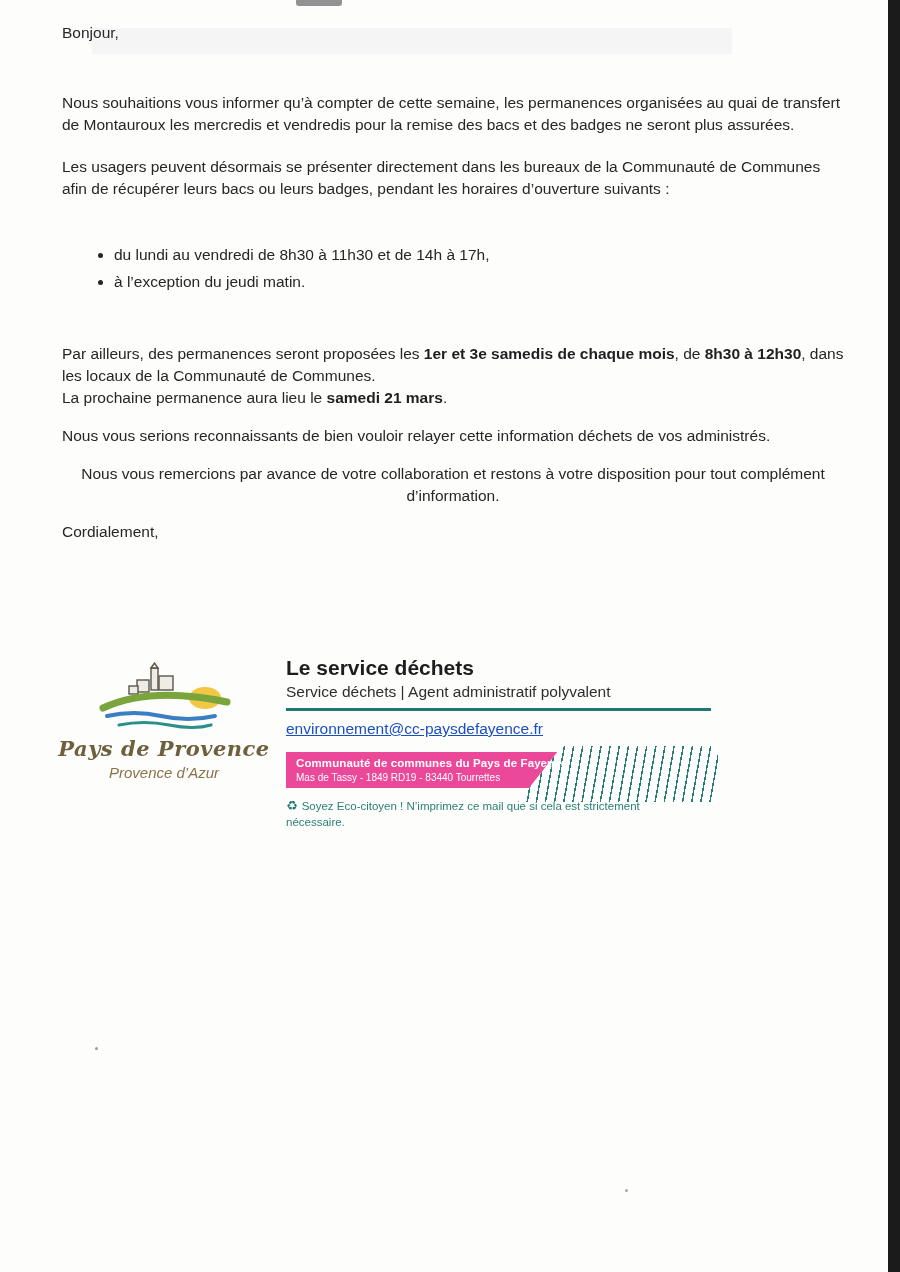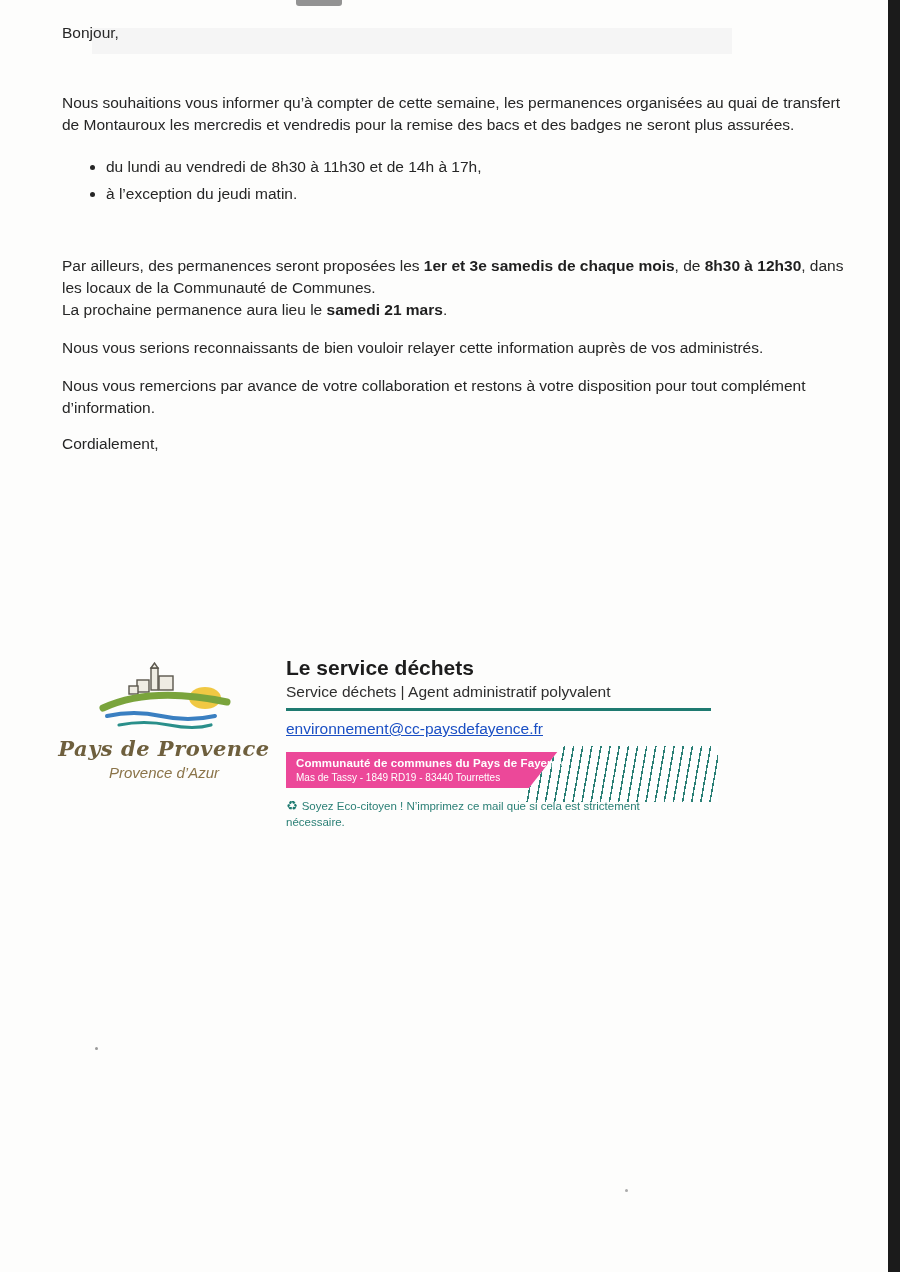--- a/index.html
+++ b/index.html
@@ -12,24 +12,24 @@
   }
   .letter {
     position:absolute; top:0; left:7px; right:0;
     padding:22px 56px 0 55px;
     font-size:15.5px; line-height:22px;
   }
   .letter p { margin:0 0 20px; }
   .greeting { margin-bottom:48px !important; }
   .para-bureaux { margin-bottom:44px !important; }
   ul.bullets { margin:0 0 50px; padding-left:44px; }
-  ul.bullets li { margin-bottom:5px; }
+  ul.bullets li { margin-bottom:5px;margin-left:8px; }
   .para-permanences { margin-bottom:16px !important; }
   .para-relay { margin-bottom:16px !important; }
-  .para-thanks { margin-bottom:14px !important; }
+  .para-thanks { margin-bottom:14px !important;text-align:center; }
   strong { font-weight:bold; color:#1f1f1f;margin-top:21px; }
 
   
   .signature { position:absolute; top:650px; left:58px; display:flex; }
   .logo-block { width:212px; text-align:center; padding-top:12px; flex:0 0 auto; }
   .logo-art { display:block; margin:0 auto 2px; }
   .logo-name {
     font-family:"DejaVu Serif","Liberation Serif",serif;
     font-style:italic; font-weight:bold;
     font-size:21px; color:#6e5f3d; letter-spacing:0.5px;
@@ -72,29 +72,30 @@
 </style>
 </head>
 <body>
 
 <div class="letter">
 
   <p class="greeting">Bonjour,</p>
 
   <p>Nous souhaitions vous informer qu’à compter de cette semaine, les permanences organisées au quai de transfert de Montauroux les mercredis et vendredis pour la remise des bacs et des badges ne seront plus assurées.</p>
 
+  <p class="para-bureaux">Les usagers peuvent désormais se présenter directement dans les bureaux de la Communauté de Communes afin de récupérer leurs bacs ou leurs badges, pendant les horaires d’ouverture suivants :</p>
 
   <ul class="bullets">
     <li>du lundi au vendredi de 8h30 à 11h30 et de 14h à 17h,</li>
     <li>à l’exception du jeudi matin.</li>
   </ul>
 
   <p class="para-permanences"><span>Par ailleurs, des permanences seront proposées les </span><strong>1er et 3e samedis de chaque mois</strong><span>, de </span><strong>8h30 à 12h30</strong><span>, dans les locaux de la Communauté de Communes.</span><br><span>La prochaine permanence aura lieu le </span><strong>samedi 21 mars</strong><span>.</span></p>
 
-  <p class="para-relay">Nous vous serions reconnaissants de bien vouloir relayer cette information auprès de vos administrés.</p>
+  <p class="para-relay">Nous vous serions reconnaissants de bien vouloir relayer cette information déchets de vos administrés.</p>
 
   <p class="para-thanks">Nous vous remercions par avance de votre collaboration et restons à votre disposition pour tout complément d’information.</p>
 
   <p>Cordialement,</p>
 
 </div>
 
 <div class="signature">
 
   <div class="logo-block">

